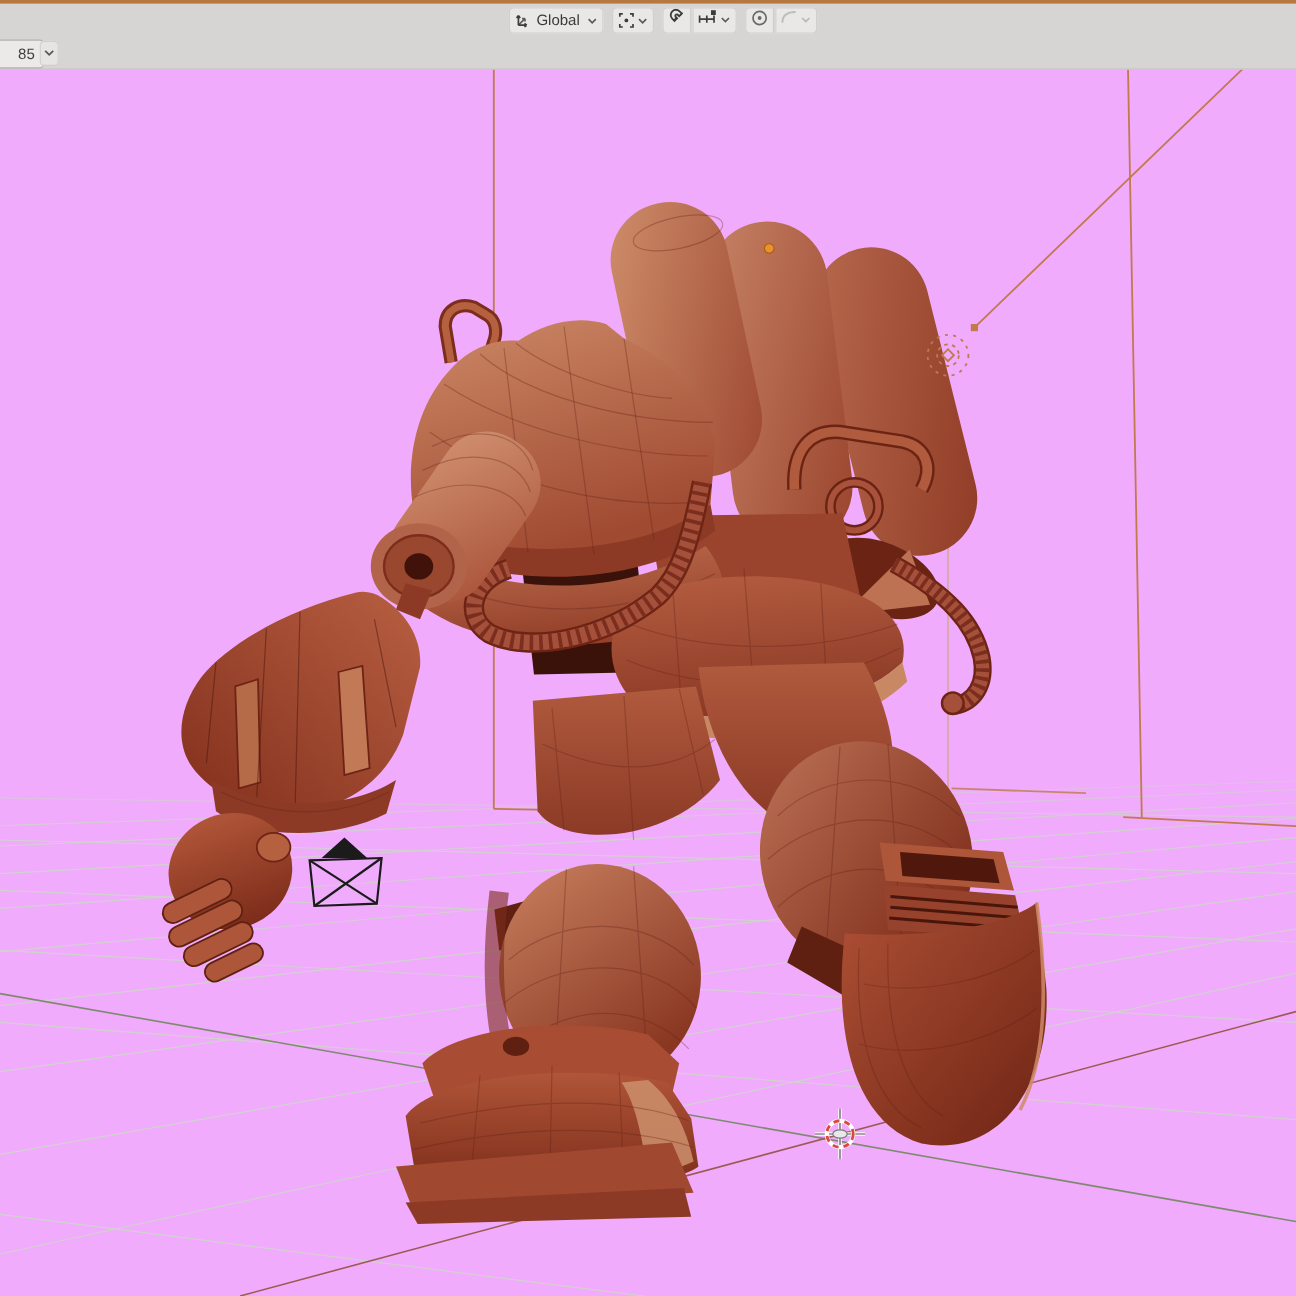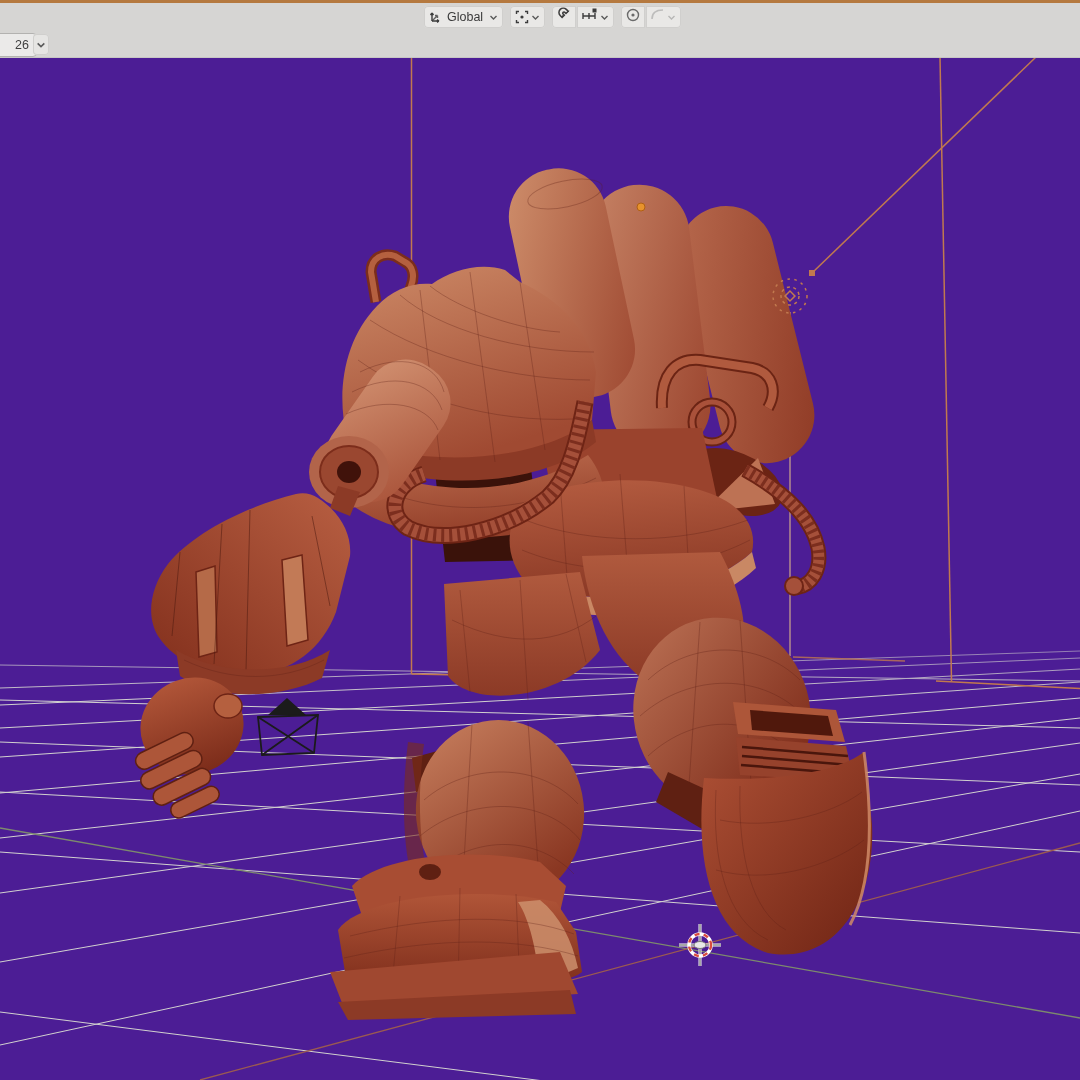--- a/index.html
+++ b/index.html
@@ -1,17 +1,17 @@
 <!DOCTYPE html>
 <html style="--accent_bar: #b5793f; --header_bg: #d6d5d3; --viewport_bg: #ededec; --grid_line: #d2d1cf; --axis_x: #9b5a50; --axis_y: #7d8a6d; --selection_outline: #c1794e; --cursor_red: #d84a3e; --mech_base: #a9513a; --mech_lit: #c98a6a; --mech_shadow: #7c2d1b; --origin_dot: #e8932c;"><head>
 <meta charset="utf-8">
 <style>
   html,body{margin:0;padding:0;background:#ededec;}
   #stage{position:relative;width:1080px;height:1080px;overflow:hidden;
-         font-family:"Liberation Sans", sans-serif; background:#4c1d95;}
+         font-family:"Liberation Sans", sans-serif; background:#f0abfc;}
   
   #hdr{position:absolute;left:0;top:0;width:1080px;height:57px;background:var(--header_bg);z-index:10;
        border-bottom:1px solid #c7c6c4;}
   #hdr .accent{position:absolute;left:0;top:0;width:100%;height:3px;background:var(--accent_bar);}
   .toolbar{position:absolute;left:424px;top:6px;height:22px;display:flex;gap:7px;align-items:center;}
   .seg{display:flex;align-items:center;height:22px;background:#e9e8e6;border-radius:4px;
        padding:0 4px;box-shadow:0 0 0 1px #d0cfcd inset;color:#3c3c3c;}
   .seg .lbl{font-size:12.5px;padding:0 5px 1px 3px;color:#3a3a3a;}
   .seg svg{display:block;}
   .seg-group{display:flex;gap:1px;height:22px;}
@@ -371,21 +371,21 @@
           <span class="chev">
             <svg width="9" height="9" viewBox="0 0 9 9" stroke="#7a7a7a" stroke-width="1.4" fill="none">
                 <path d="M1.5 3 L4.5 6 L7.5 3"></path>
               </svg>
           </span>
         </div>
       </div>
     </div>
 
     <div id="frame-field">
-      <span>26</span>
+      <span>85</span>
     </div>
     <div id="frame-drop">
       <span>
         <svg width="10" height="10" viewBox="0 0 9 9" stroke="#5a5a5a" stroke-width="1.4" fill="none">
             <path d="M1.5 3 L4.5 6 L7.5 3"></path>
           </svg>
       </span>
     </div>
   </div>
 </div>

